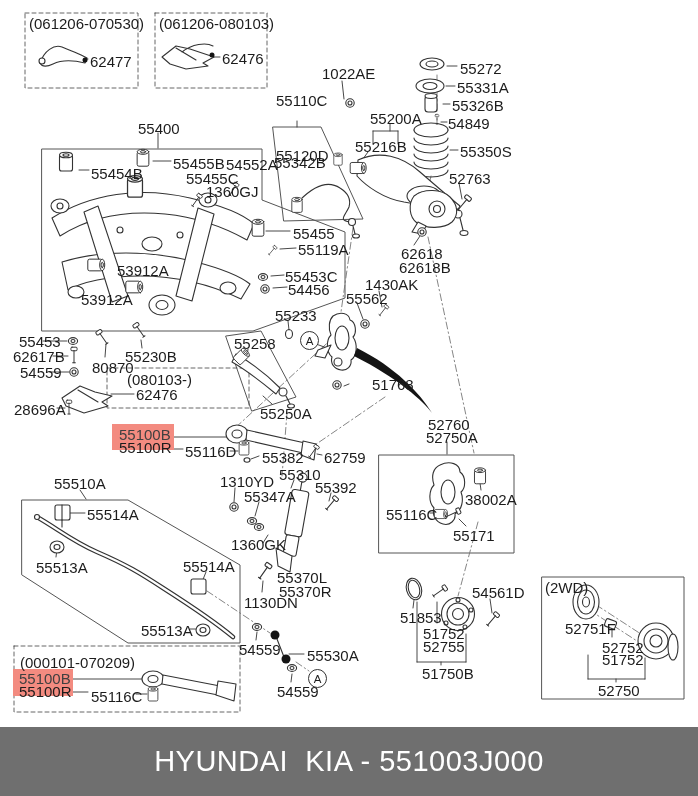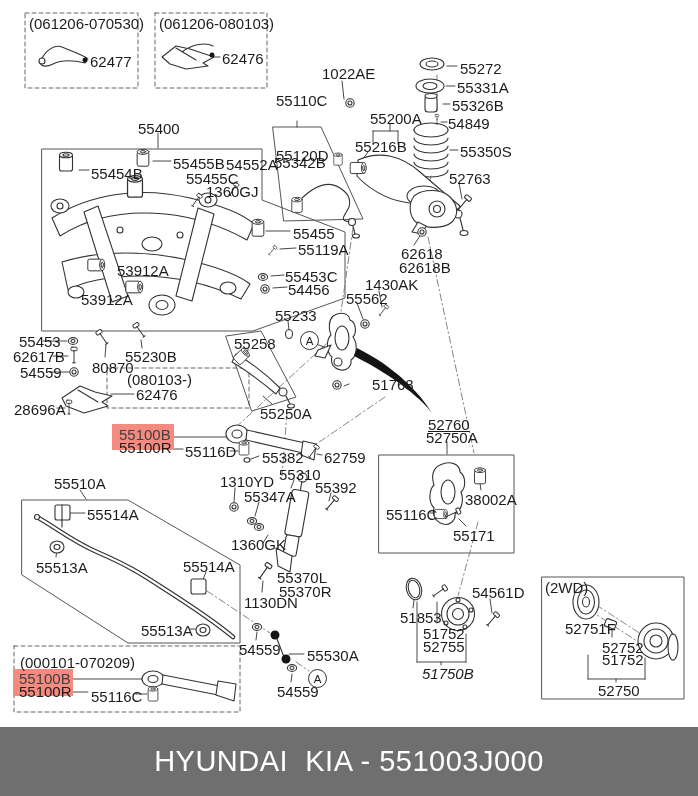--- a/index.html
+++ b/index.html
@@ -345,21 +345,21 @@
       <div class="plabel" style="left: 136px; top: 387px;">62476</div>
       <div class="plabel" style="left: 14px; top: 402px;">28696A</div>
       <div class="plabel" style="left: 234px; top: 336px;">55258</div>
       <div class="plabel" style="left: 372px; top: 377px;">51768</div>
       <div class="plabel" style="left: 260px; top: 406px;">55250A</div>
       <div class="plabel red" style="left: 119px; top: 427px;">55100B</div>
       <div class="plabel" style="left: 119px; top: 440px;">55100R</div>
       <div class="plabel" style="left: 185px; top: 444px;">55116D</div>
       <div class="plabel" style="left: 262px; top: 450px;">55382</div>
       <div class="plabel" style="left: 324px; top: 450px;">62759</div>
-      <div class="plabel" style="left: 428px; top: 417px; text-decoration: underline;">52760</div>
+      <div class="plabel" style="left: 428px; top: 417px;">52760</div>
       <div class="plabel" style="left: 426px; top: 430px;">52750A</div>
       <div class="plabel" style="left: 54px; top: 476px;">55510A</div>
       <div class="plabel" style="left: 220px; top: 474px;">1310YD</div>
       <div class="plabel" style="left: 279px; top: 467px;">55310</div>
       <div class="plabel" style="left: 315px; top: 480px;">55392</div>
       <div class="plabel" style="left: 244px; top: 489px;">55347A</div>
       <div class="plabel" style="left: 87px; top: 507px;">55514A</div>
       <div class="plabel" style="left: 465px; top: 492px;">38002A</div>
       <div class="plabel" style="left: 386px; top: 507px;">55116C</div>
       <div class="plabel" style="left: 36px; top: 560px;">55513A</div>
@@ -374,21 +374,21 @@
       <div class="plabel" style="left: 307px; top: 648px;">55530A</div>
       <div class="plabel" style="left: 277px; top: 684px;">54559</div>
       <div class="plabel" style="left: 20px; top: 655px;">(000101-070209)</div>
       <div class="plabel red" style="left: 19px; top: 671px;">55100B</div>
       <div class="plabel" style="left: 19px; top: 684px;">55100R</div>
       <div class="plabel" style="left: 91px; top: 689px;">55116C</div>
       <div class="plabel" style="left: 400px; top: 610px;">51853</div>
       <div class="plabel" style="left: 423px; top: 626px;">51752</div>
       <div class="plabel" style="left: 423px; top: 639px;">52755</div>
       <div class="plabel" style="left: 472px; top: 585px;">54561D</div>
-      <div class="plabel" style="left: 422px; top: 666px; font-style: italic;">51750B</div>
+      <div class="plabel" style="left: 422px; top: 666px;">51750B</div>
       <div class="plabel" style="left: 545px; top: 580px;">(2WD)</div>
       <div class="plabel" style="left: 565px; top: 621px;">52751F</div>
       <div class="plabel" style="left: 602px; top: 640px;">52752</div>
       <div class="plabel" style="left: 602px; top: 652px;">51752</div>
       <div class="plabel" style="left: 598px; top: 683px;">52750</div>
       <div class="marker" style="left: 300px; top: 331px;">A</div>
       <div class="marker" style="left: 308px; top: 669px;">A</div>
     </div>
 
 <div class="footer">

